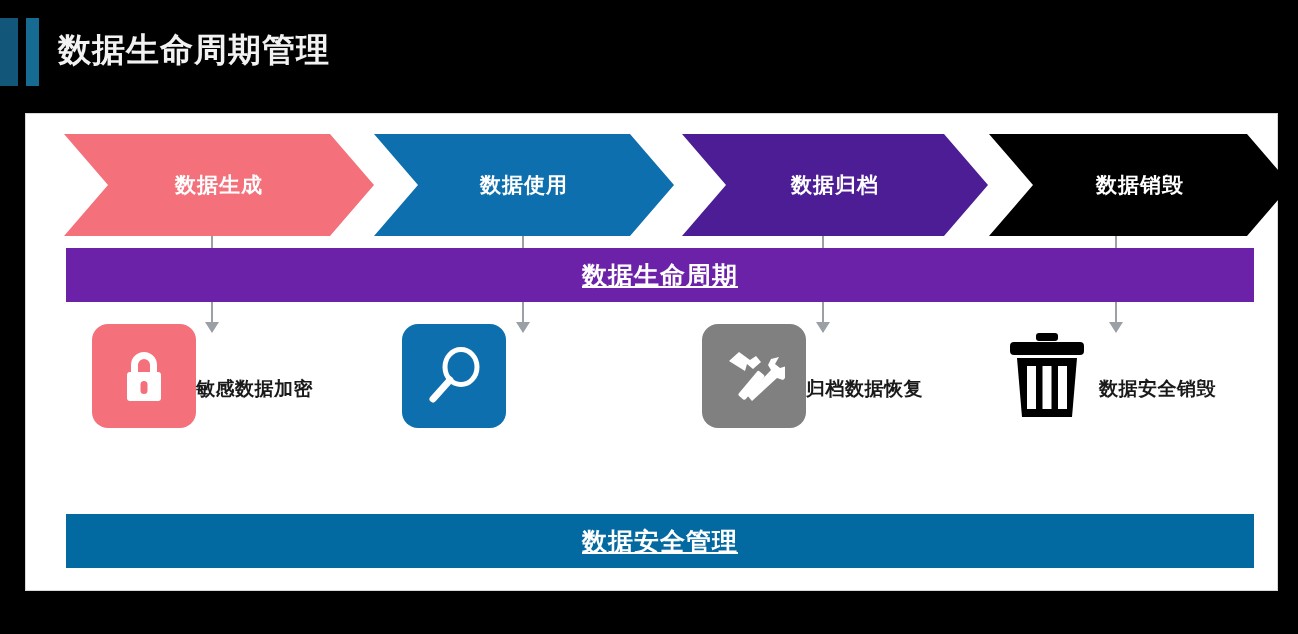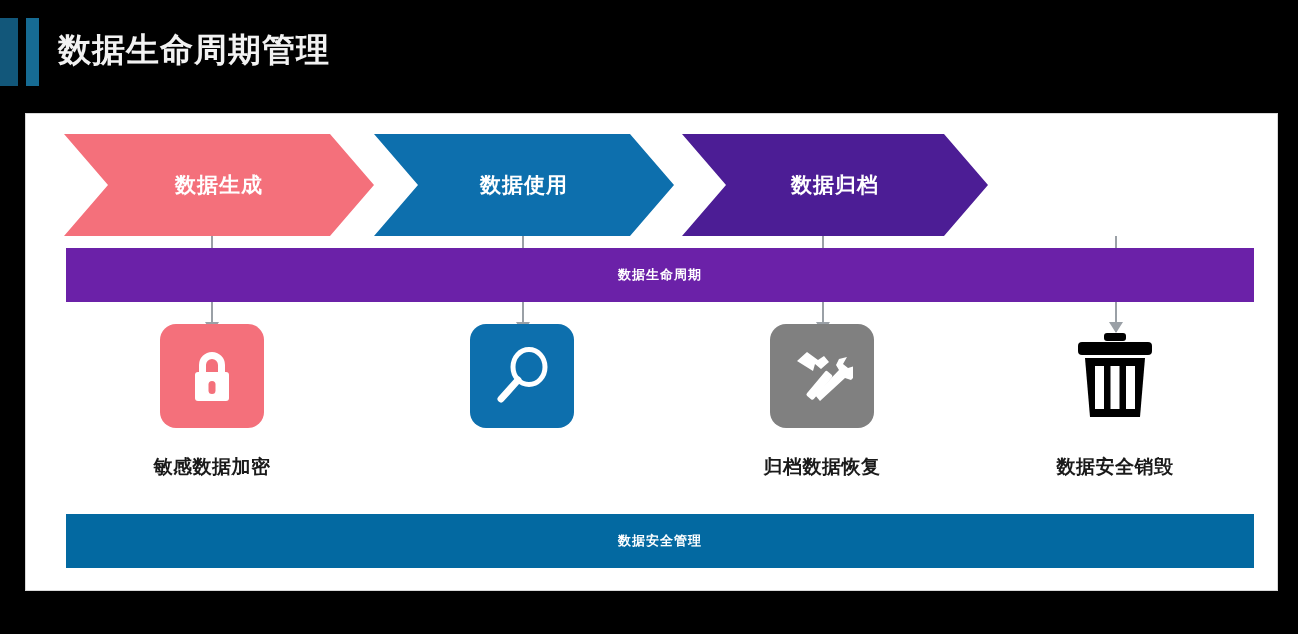--- a/index.html
+++ b/index.html
@@ -104,39 +104,40 @@
     position: absolute;
     left: 40px;
     width: 1188px;
     height: 54px;
     display: flex;
     align-items: center;
     justify-content: center;
   }
   .band span {
     color: #ffffff;
-    font-size: 13px;
+    font-size: 25px;
     font-weight: bold;
     letter-spacing: 1px;
+    text-decoration: underline;
   }
   .band-lifecycle { top: 134px; background: #6b21a8; }
   .band-security  { top: 400px; background: #0369a1; }
 
   
   .icon-row {
     position: absolute;
     left: 38px; top: 210px;
     width: 1202px; height: 175px;
   }
   .icon-cell {
     position: absolute;
     top: 0;
     width: 240px;
     display: flex;
-    flex-direction: column;
+    flex-direction: row;
     align-items: center;
   }
   .cell-0 { left: 28px;  }
   .cell-1 { left: 338px; }
   .cell-2 { left: 638px; }
   .cell-3 { left: 931px; }
 
   .icon-box {
     width: 104px; height: 104px;
     border-radius: 16px;
@@ -172,20 +173,23 @@
 
     <div class="chevron-row">
       <div class="chevron chev-1" style="background:#0d6fad">
         <span>数据使用</span>
       </div>
       <div class="chevron chev-0" style="background:#f4707b">
         <span>数据生成</span>
       </div>
       <div class="chevron chev-2" style="background:#4c1d95">
         <span>数据归档</span>
+      </div>
+      <div class="chevron chev-3" style="background:#000000">
+        <span>数据销毁</span>
       </div>
     </div>
 
     <div class="connector conn-0"></div>
     <div class="connector conn-1"></div>
     <div class="connector conn-2"></div>
     <div class="connector conn-3"></div>
 
     <div class="band band-lifecycle">
       <span>数据生命周期</span>

